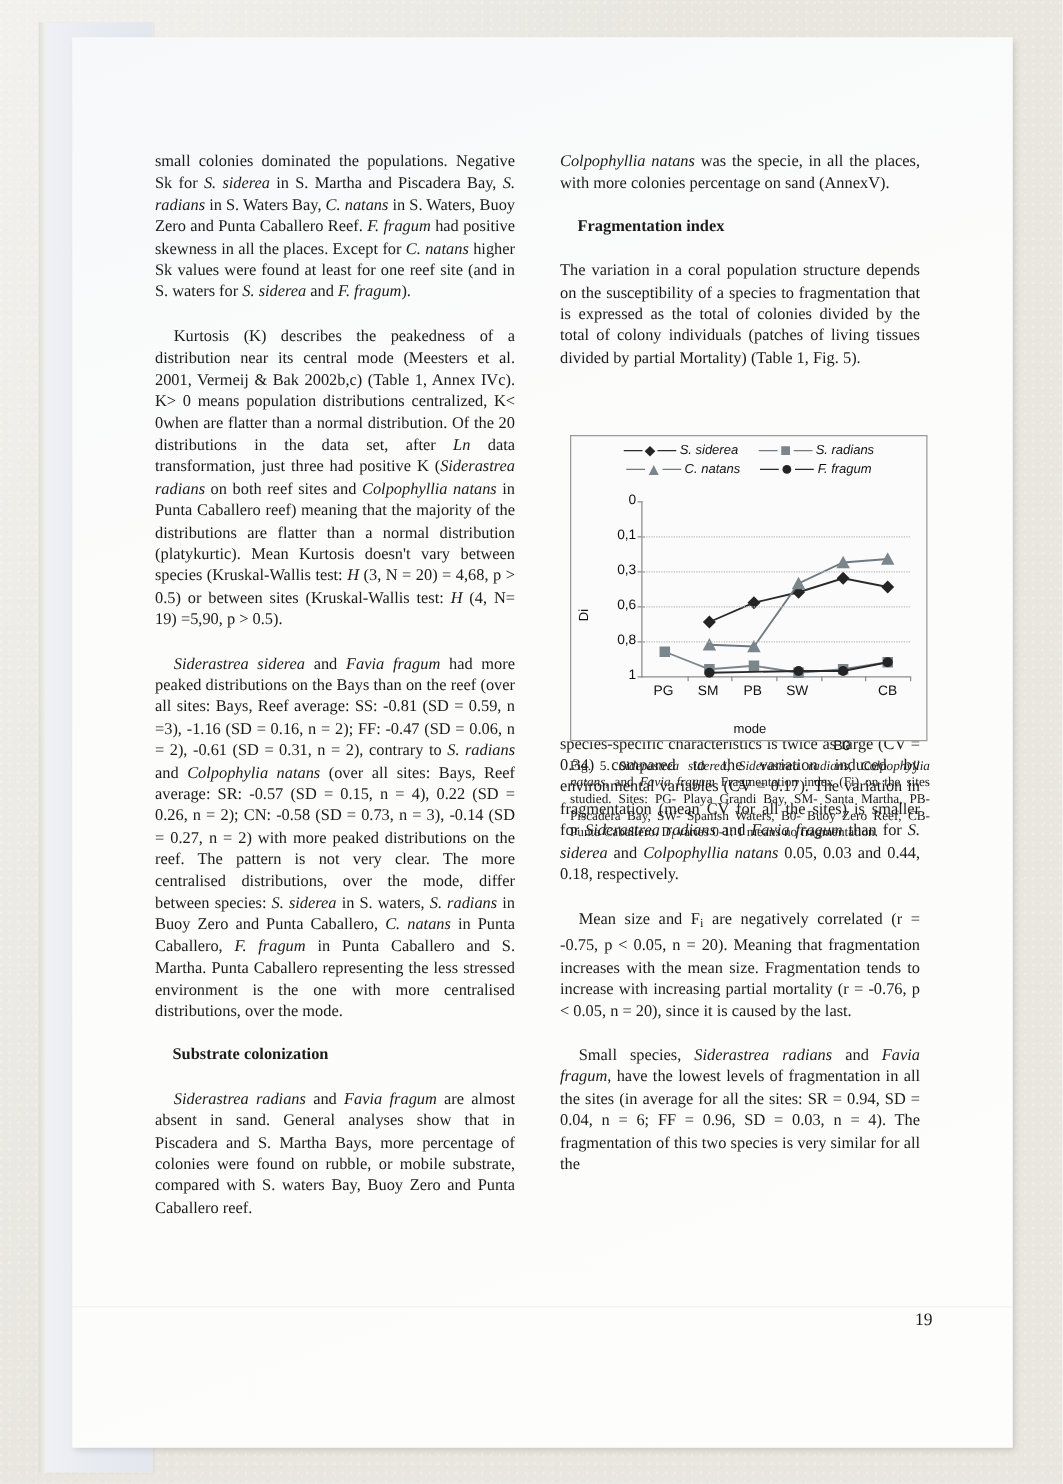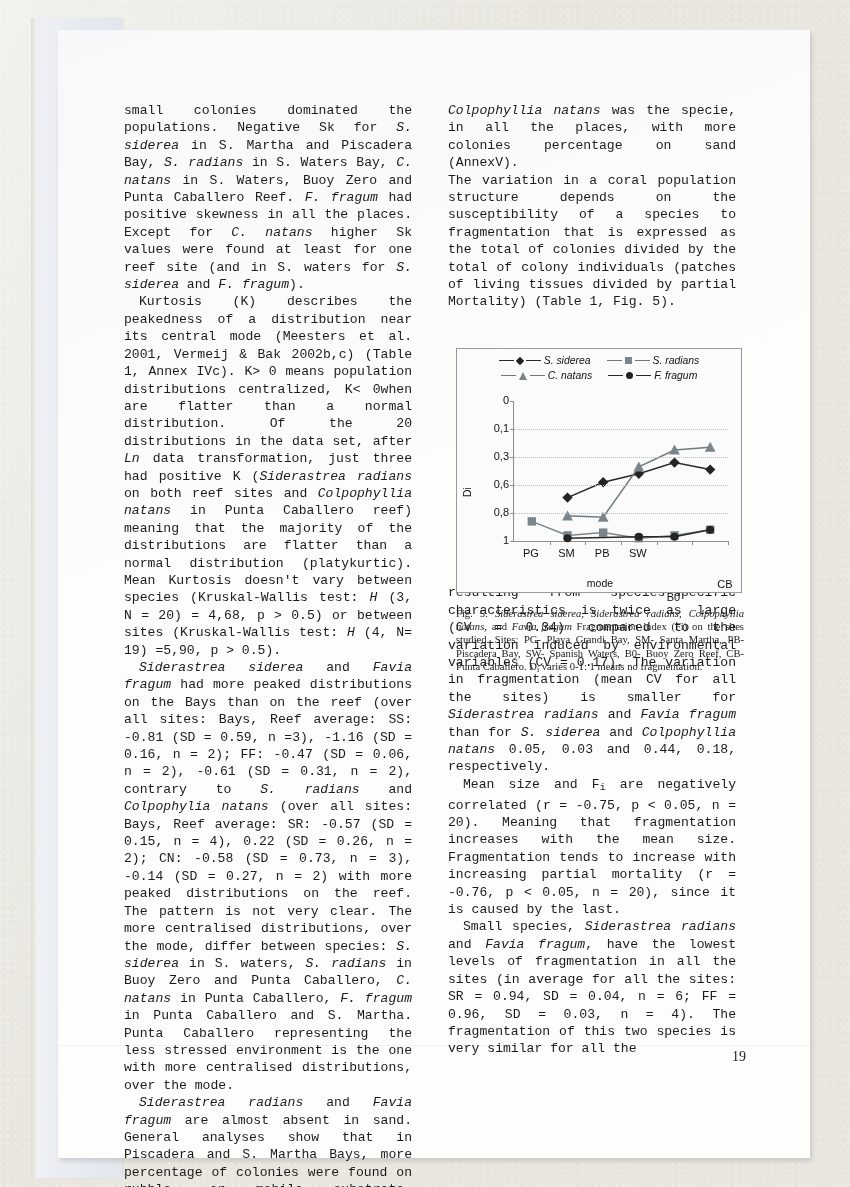--- a/index.html
+++ b/index.html
@@ -62,21 +62,21 @@
   }
   .col{
     position:absolute;top:0;width:288px;
     font-size:13.1px;line-height:17.4px;
     color:#1b1b1b;
     text-align:justify;
     -webkit-hyphens:none;hyphens:none;
   }
   #col-left{left:0;}
   #col-right{left:324px;}
-  .para{margin:0 0 0 0;text-align:justify;text-justify:inter-word;font-family:Liberation Mono, monospace;}
+  .para{margin:18px 0 0 0;text-align:justify;text-justify:inter-word;}
   .para.indent{text-indent:15px;}
   .sec-head{
     font-weight:bold;font-size:13.1px;margin:17px 0 16px 14px;text-align:left;
   }
   .it{font-style:italic;}
   
   #figure{
     position:absolute;left:332px;top:246px;width:288px;
   }
   #chart-box{
@@ -174,29 +174,31 @@
   <div id="page-fold"></div>
 
   <div id="content">
 
     <div class="col" id="col-left">
       <div id="left-body">
           <p class="para">small colonies dominated the populations. Negative Sk for <span class="it">S. siderea</span> in S. Martha and Piscadera Bay, <span class="it">S. radians</span> in S. Waters Bay, <span class="it">C. natans</span> in S. Waters, Buoy Zero and Punta Caballero Reef. <span class="it">F. fragum</span> had positive skewness in all the places. Except for <span class="it">C. natans</span> higher Sk values were found at least for one reef site (and in S. waters for <span class="it">S. siderea</span> and <span class="it">F. fragum</span>).</p>
           <p class="para indent">Kurtosis (K) describes the peakedness of a distribution near its central mode (Meesters et al. 2001, Vermeij &amp; Bak  2002b,c) (Table 1, Annex  IVc). K&gt; 0 means population distributions centralized, K&lt; 0when are flatter than a normal distribution. Of the 20 distributions in the data set, after <span class="it">Ln</span> data transformation, just three had positive K (<span class="it">Siderastrea radians</span> on both reef sites and <span class="it">Colpophyllia natans</span> in Punta Caballero reef) meaning that the majority of the distributions are flatter than a normal distribution (platykurtic). Mean Kurtosis doesn't vary between species (Kruskal-Wallis test: <span class="it">H</span> (3, N = 20) = 4,68, p &gt; 0.5) or between sites (Kruskal-Wallis test: <span class="it">H</span> (4, N= 19) =5,90,  p &gt; 0.5).</p>
           <p class="para indent"><span class="it">Siderastrea siderea</span> and <span class="it">Favia fragum</span> had more peaked distributions on the Bays than on the reef (over all sites: Bays, Reef average: SS: -0.81 (SD = 0.59, n =3), -1.16 (SD = 0.16, n = 2); FF: -0.47 (SD = 0.06, n = 2), -0.61 (SD = 0.31, n = 2), contrary to <span class="it">S. radians</span> and <span class="it">Colpophylia natans</span> (over all sites: Bays, Reef average: SR: -0.57 (SD = 0.15, n = 4), 0.22 (SD = 0.26, n = 2); CN: -0.58 (SD = 0.73, n = 3), -0.14 (SD = 0.27, n = 2) with more peaked distributions on the reef. The pattern is not very clear. The more centralised distributions, over the mode, differ between species: <span class="it">S. siderea</span> in S. waters, <span class="it">S. radians</span> in Buoy Zero and Punta Caballero, <span class="it">C. natans</span> in Punta Caballero, <span class="it">F. fragum</span> in Punta Caballero and S. Martha. Punta Caballero representing the less stressed environment is the one with more centralised distributions, over the mode.</p>
         </div>
+      <div class="sec-head">Substrate colonization</div>
       <div id="left-body-2">
           <p class="para indent"><span class="it">Siderastrea radians</span> and <span class="it">Favia fragum</span> are almost absent in sand. General analyses show that in Piscadera and S. Martha Bays, more percentage of colonies were found on rubble, or mobile substrate, compared with S. waters Bay, Buoy Zero and Punta Caballero reef.</p>
         </div>
     </div>
 
     <div class="col" id="col-right">
       <div id="right-top">
           <p class="para"><span class="it">Colpophyllia natans</span> was the specie, in all the places, with more colonies percentage on sand (AnnexV).</p>
         </div>
+      <div class="sec-head">Fragmentation index</div>
       <div id="right-mid">
           <p class="para">The variation in a coral population structure depends on the susceptibility of a species to fragmentation that is expressed as the total of colonies divided by the total of colony individuals (patches of living tissues divided by partial Mortality) (Table 1, Fig. 5).</p>
         </div>
       <div style="height:256px"></div>
       <div id="right-bottom">
           <p class="para indent">The variation in fragmentation resulting from species-specific characteristics is twice as large (CV = 0.34) compared to the variation induced by environmental variables (CV = 0.17). The variation in fragmentation (mean CV for all the sites) is smaller for <span class="it">Siderastrea radians</span> and <span class="it">Favia fragum</span> than for <span class="it">S. siderea</span> and <span class="it">Colpophyllia natans</span> 0.05, 0.03 and 0.44, 0.18, respectively.</p>
           <p class="para indent">Mean size and F<span class="sub">i</span> are negatively correlated (r = -0.75, p &lt; 0.05, n = 20). Meaning that fragmentation increases with the mean size. Fragmentation tends to increase with increasing partial mortality (r = -0.76, p &lt; 0.05, n  = 20), since it is caused by the last.</p>
           <p class="para indent">Small species, <span class="it">Siderastrea radians</span> and <span class="it">Favia fragum</span>, have the lowest levels of fragmentation in all the sites (in average for all the sites: SR = 0.94, SD = 0.04, n = 6; FF = 0.96, SD = 0.03, n = 4). The fragmentation of this two species is very similar for all the</p>
         </div>
     </div>
@@ -288,21 +290,21 @@
               <div class="xtickmark" style="left: 142.667px;"></div>
               <div class="xtickmark" style="left: 178.333px;"></div>
               <div class="xtickmark" style="left: 214px;"></div>
             </div>
           <div id="xtick-labels">
               <div class="xtl" style="left: 17.8333px;">PG</div>
               <div class="xtl" style="left: 53.5px;">SM</div>
               <div class="xtl" style="left: 89.1667px;">PB</div>
               <div class="xtl" style="left: 124.833px;">SW</div>
               <div class="xtl" style="left: 160.5px; margin-top: 44px;">B0</div>
-              <div class="xtl" style="left: 212px; margin-top: 31px;">CB</div>
+              <div class="xtl" style="left: 197px;">CB</div>
             </div>
           <div id="xlabel">mode</div>
         </div>
 
       </div>
       <div id="fig-caption">Fig. 5. <span class="it">Siderastrea siderea, Siderastrea radians, Colpophyllia natans,</span> and <span class="it">Favia fragum</span> Fragmentation index (Fi) on the sites studied. Sites: PG- Playa Grandi Bay, SM- Santa Martha, PB- Piscadera Bay, SW- Spanish Waters, B0- Buoy Zero Reef, CB- Punta Caballero. D<span class="sub">i</span> varies 0-1: 1 means no fragmentation.</div>
     </div>
 
   </div>
 

